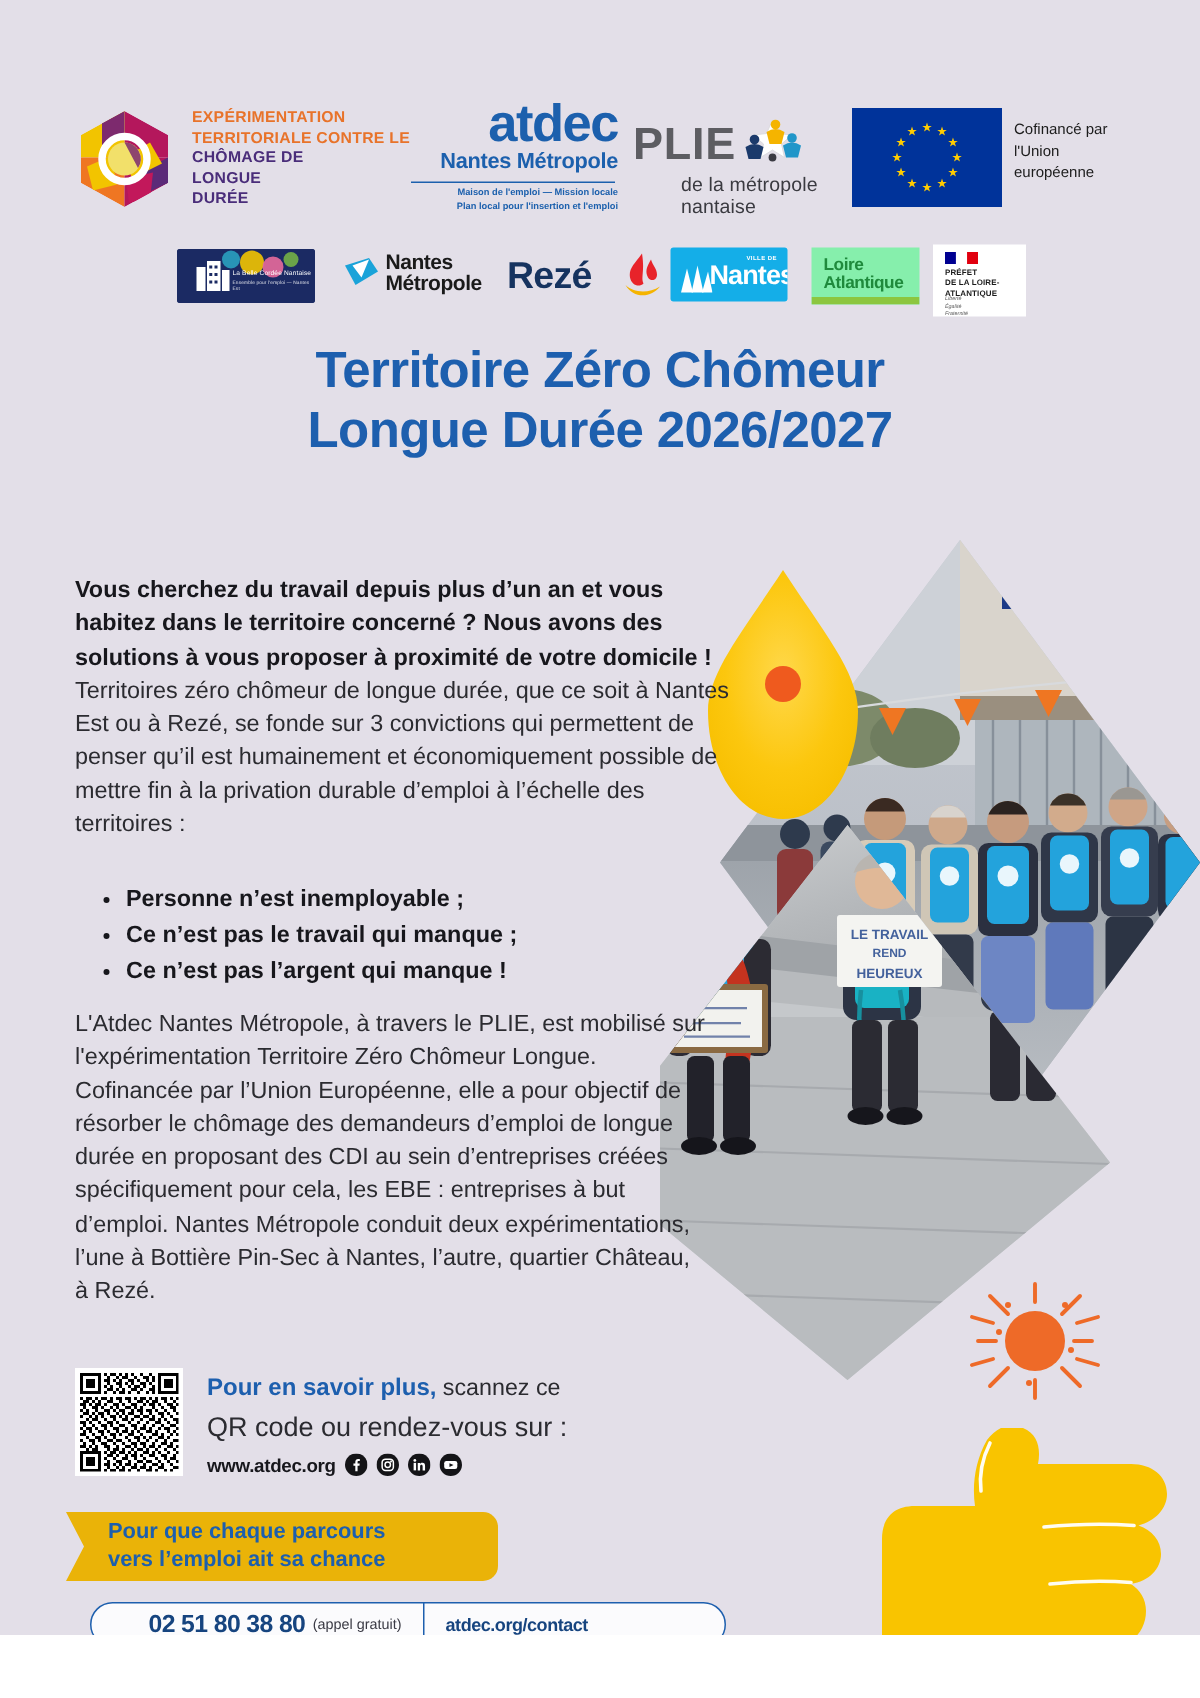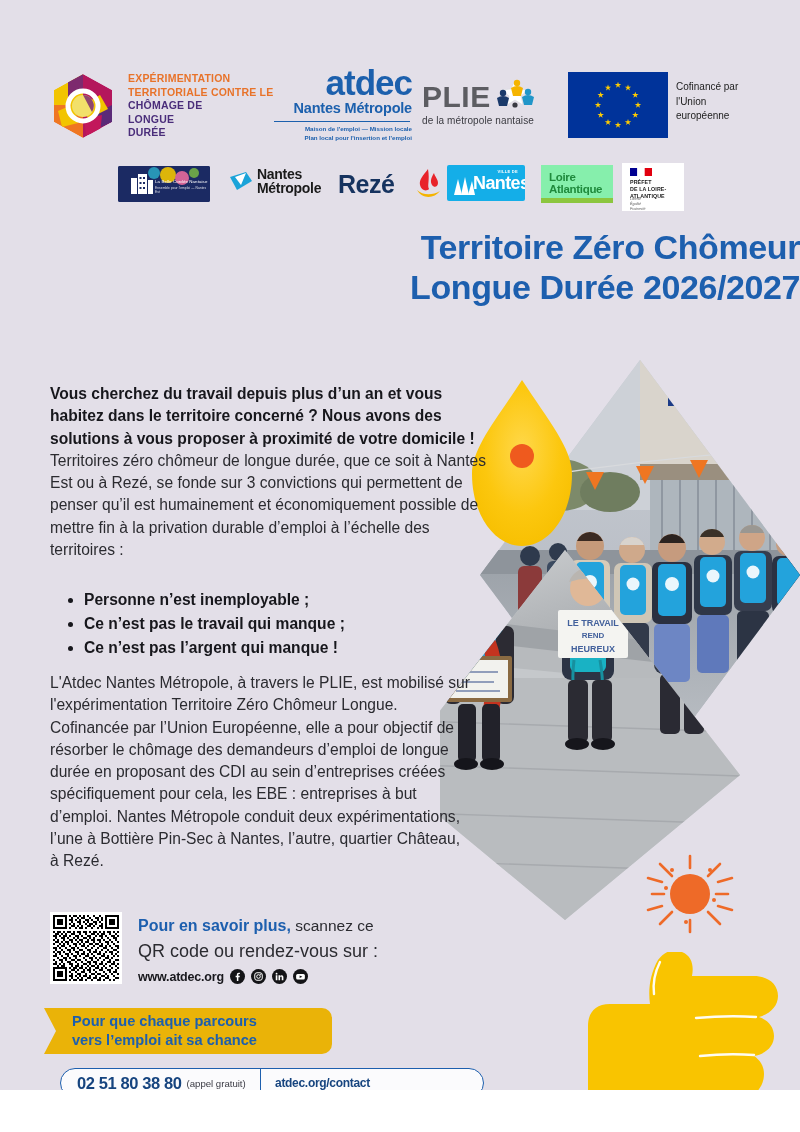--- a/index.html
+++ b/index.html
@@ -34,21 +34,21 @@
 
   .atdec{position:absolute;left:272px;top:4px;width:140px;text-align:right;}
   .atdec-main{font-size:35px;font-weight:700;color:#1c60ad;line-height:.98;letter-spacing:-1px;}
   .atdec-sub{font-size:14.5px;font-weight:700;color:#1c60ad;line-height:1.1;margin-top:1px;letter-spacing:-.2px;}
   .atdec-rule{height:1px;background:#1c60ad;margin:4px 2px 3px;}
   .atdec-tiny{font-size:6.2px;font-weight:700;color:#1c60ad;line-height:1.35;}
 
   .plie{position:absolute;left:422px;top:16px;width:135px;}
   .plie-row{display:flex;align-items:flex-end;gap:3px;}
   .plie-word{font-size:30px;font-weight:700;color:#5d5d62;letter-spacing:.5px;line-height:1;}
-  .plie-sub{font-size:10px;color:#3a3a40;margin-top:3px;letter-spacing:.1px;}
+  .plie-sub{font-size:13px;color:#3a3a40;margin-top:3px;letter-spacing:.1px;margin-left:32px;}
   .euwrap{position:absolute;left:568px;top:10px;}
   .eutext{position:absolute;left:676px;top:18px;font-size:10px;color:#1c1c1c;line-height:1.45;}
 
   
   .logorow2{position:absolute;left:0;top:162px;width:800px;height:50px;}
   .bellecordee{left:118px;width:92px;height:36px;top:4px;background:#1b2a63;border-radius:2px;position:absolute;overflow:hidden;}
   .bc-txt{position:absolute;left:37px;top:13px;font-size:4.4px;color:#ffffff;line-height:1.5;letter-spacing:.1px;}
   .nm{position:absolute;left:228px;top:5px;display:flex;align-items:center;gap:3px;}
   .nm-txt{font-size:14px;font-weight:700;color:#1a1a1a;line-height:1.02;letter-spacing:-.3px;}
   .reze{position:absolute;left:338px;top:6px;display:flex;align-items:center;gap:20px;}
@@ -60,21 +60,21 @@
   .la-txt{position:absolute;left:8px;top:6px;font-size:11.5px;font-weight:700;color:#1f8a3c;line-height:1.08;letter-spacing:-.3px;}
   .la-bar{position:absolute;left:0;bottom:0;width:72px;height:5px;background:#8cc63f;}
   .prefet{position:absolute;left:622px;top:1px;width:62px;height:48px;background:#ffffff;border:0;}
   .pf-flag{position:absolute;left:8px;top:5px;width:22px;height:8px;}
   .pf-t{position:absolute;left:8px;top:16px;font-size:5.3px;font-weight:700;color:#1a1a1a;line-height:1.3;letter-spacing:.1px;}
   .pf-m{position:absolute;left:8px;top:34px;font-size:3.6px;color:#5a5a5a;line-height:1.35;font-style:italic;}
 
   
   .headline{
     position:absolute;left:0;top:228px;width:800px;
-    text-align:right;
+    text-align:center;
     font-size:34px;font-weight:700;color:#1d5fae;
     line-height:1.17;letter-spacing:-.4px;
   }
   .subhead{
     position:absolute;left:50px;top:335px;
     font-size:20px;font-weight:700;color:#1d5fae;letter-spacing:.1px;
   }
 
   
   .copy{
@@ -113,21 +113,21 @@
     display:flex;align-items:center;
     padding-left:28px;box-sizing:border-box;
     border-radius:0 10px 10px 0;
     clip-path:polygon(0 0,100% 0,100% 100%,0 100%,12px 50%);
   }
   .contactbar{
     position:absolute;left:60px;top:1068px;width:424px;height:30px;
     border:1.4px solid #1d5fae;border-radius:15px;background:#fbfbfd;
     display:flex;align-items:center;box-sizing:border-box;
   }
-  .cb-phone{padding-left:16px;font-size:16.5px;font-weight:700;color:#16447f;letter-spacing:-.4px;}
+  .cb-phone{padding-left:38px;font-size:16.5px;font-weight:700;color:#16447f;letter-spacing:-.4px;}
   .cb-free{font-size:9.6px;color:#3a3a44;margin-left:5px;}
   .cb-div{width:1.3px;height:30px;background:#1d5fae;margin-left:14px;}
   .cb-url{padding-left:14px;font-size:12px;font-weight:700;color:#16447f;letter-spacing:-.3px;}
 
   
   .art{position:absolute;left:440px;top:360px;width:360px;height:560px;}
   .yellow-diamond{position:absolute;left:470px;top:378px;width:104px;height:170px;}
   .sun{position:absolute;left:642px;top:848px;width:96px;height:96px;}
   .thumb{position:absolute;left:588px;top:952px;width:216px;height:150px;}
 </style>

